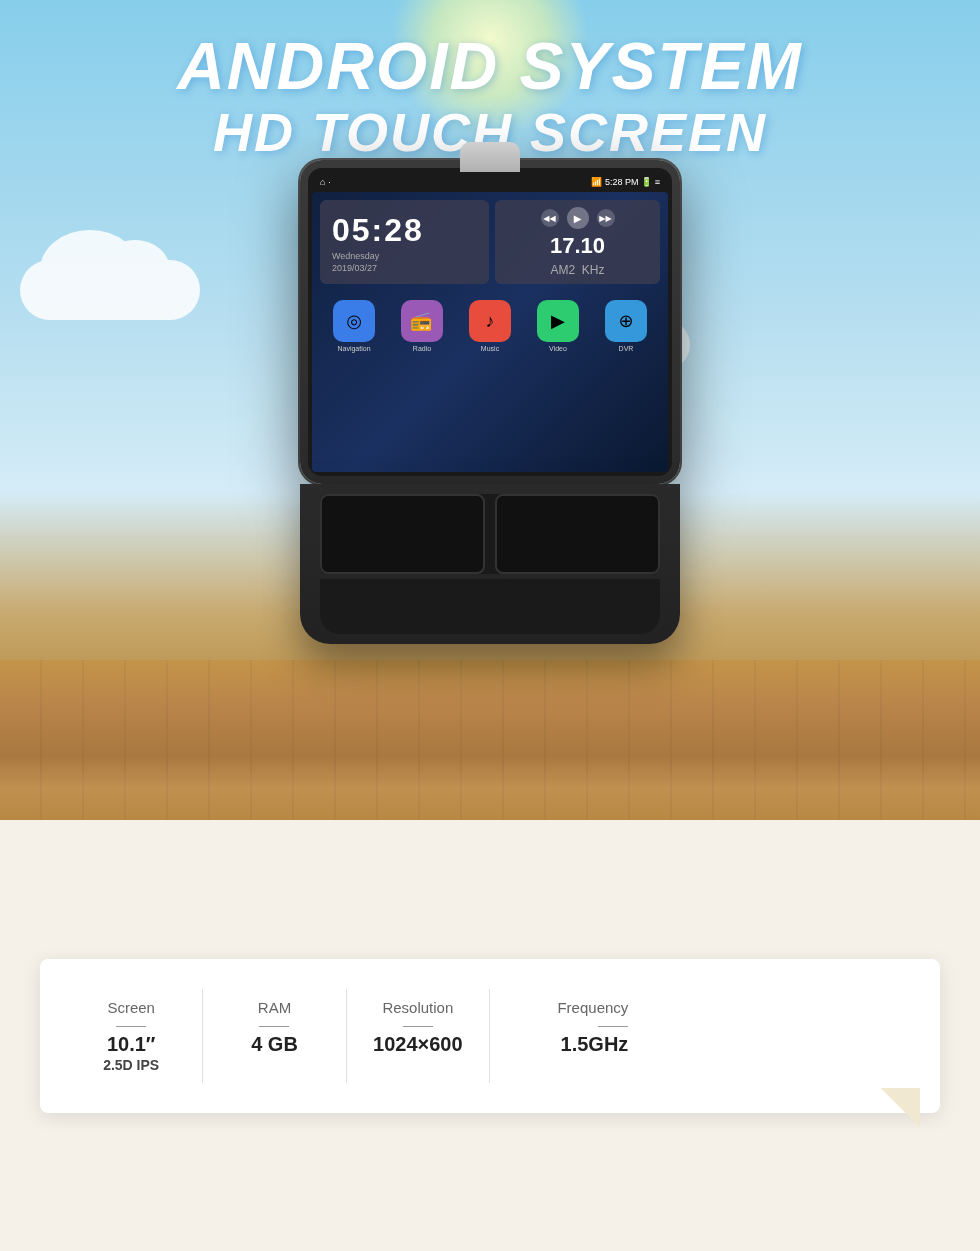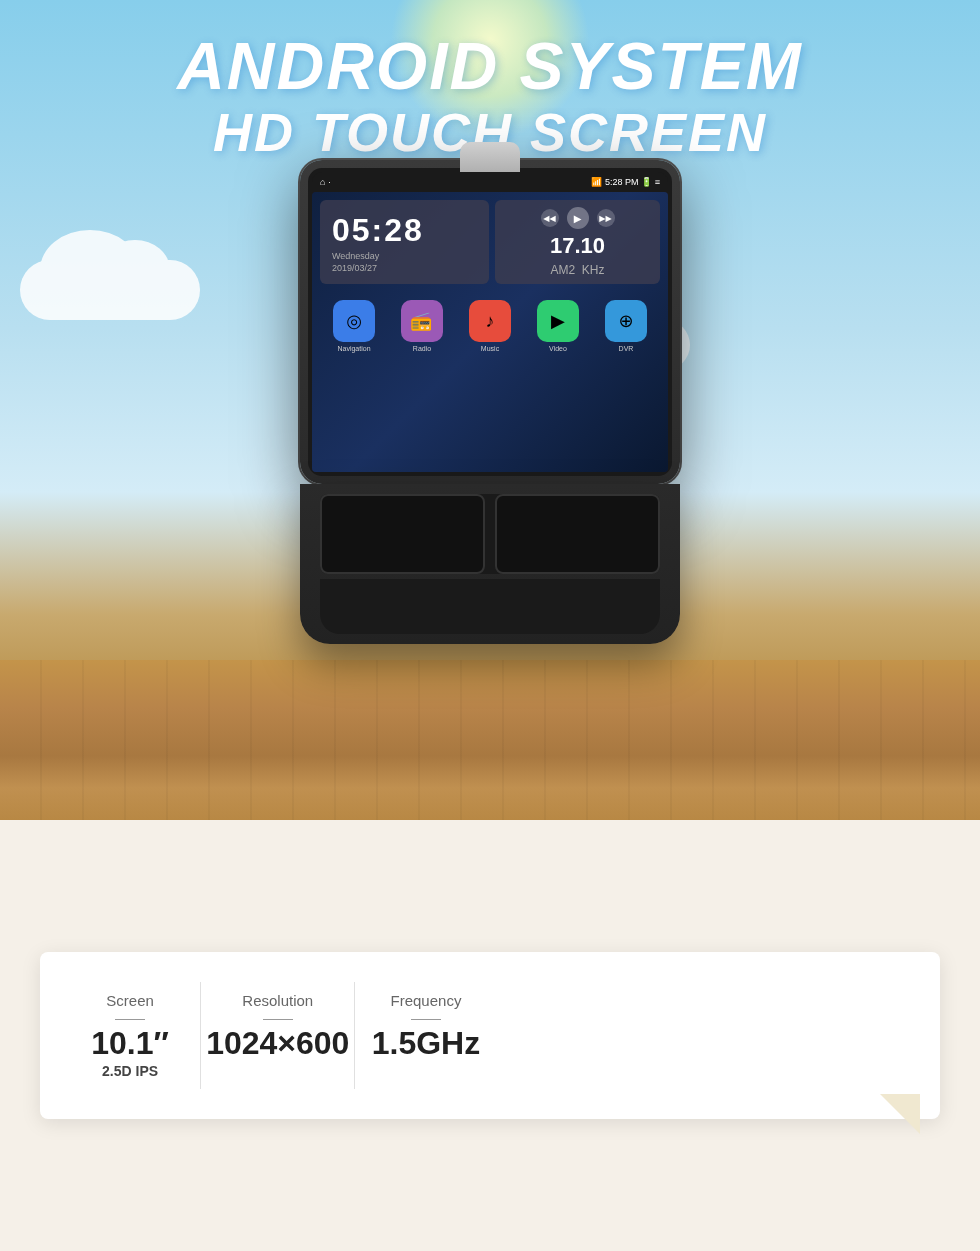--- a/index.html
+++ b/index.html
@@ -371,36 +371,37 @@
 
     .spec-item {
       display: flex;
       flex-direction: column;
       align-items: center;
       padding: 10px 5px;
       border-right: 1px solid #e0e0e0;
     }
     .spec-item:last-child {
       border-right: none;
+      align-items: flex-end;
     }
 
     .spec-label {
       font-size: 15px;
       color: #666;
       margin-bottom: 4px;
       font-weight: normal;
     }
     .spec-divider {
       width: 30px;
       height: 1px;
       background: #999;
       margin: 6px 0;
     }
     .spec-value {
-      font-size: 32px;
+      font-size: 20px;
       font-weight: bold;
       color: #222;
       line-height: 1.1;
     }
     .spec-value-small {
       font-size: 14px;
       color: #444;
       margin-top: 2px;
       font-weight: bold;
     }
@@ -496,20 +497,26 @@
   <div class="specs-card">
     <div class="specs-grid" id="specs-grid">
 
     <div class="spec-item">
     <div class="spec-label">Screen</div>
     <div class="spec-divider"></div>
     <div class="spec-value">10.1″</div>
     <div class="spec-value-small">2.5D IPS</div>
   </div>
         <div class="spec-item">
+    <div class="spec-label">RAM</div>
+    <div class="spec-divider"></div>
+    <div class="spec-value">4 GB</div>
+
+  </div>
+        <div class="spec-item">
     <div class="spec-label">Resolution</div>
     <div class="spec-divider"></div>
     <div class="spec-value">1024×600</div>
 
   </div>
         <div class="spec-item">
     <div class="spec-label">Frequency</div>
     <div class="spec-divider"></div>
     <div class="spec-value">1.5GHz</div>
 

